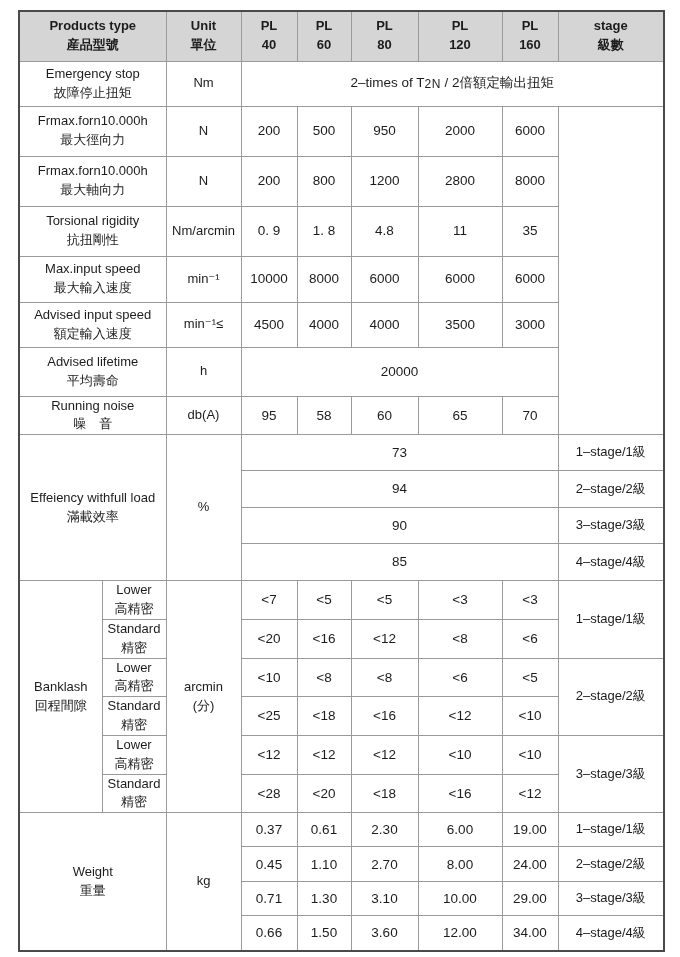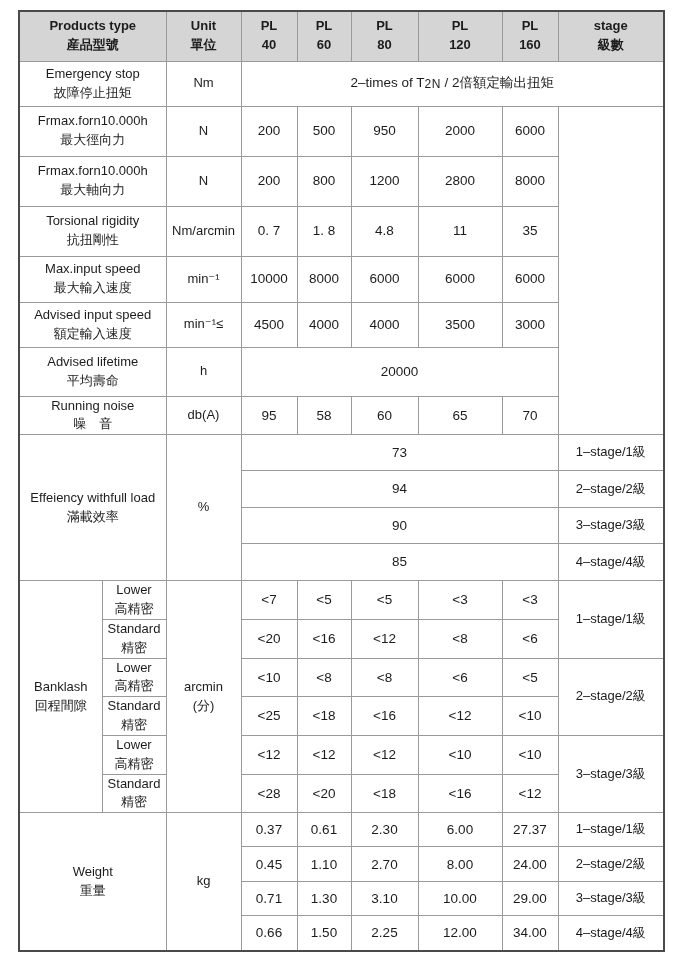--- a/index.html
+++ b/index.html
@@ -106,21 +106,21 @@
     <td class="val">2800</td>
     <td class="val">8000</td>
   </tr>
 
   <tr class="h50">
     <td colspan="2" class="two">
       <div>Torsional rigidity</div>
       <div>抗扭剛性</div>
     </td>
     <td>Nm/arcmin</td>
-    <td class="val">0. 7</td>
+    <td class="val">0. 9</td>
     <td class="val">1. 8</td>
     <td class="val">4.8</td>
     <td class="val">11</td>
     <td class="val">35</td>
   </tr>
 
   <tr class="h46">
     <td colspan="2" class="two">
       <div>Max.input speed</div>
       <div>最大輸入速度</div>
@@ -271,21 +271,21 @@
   <tr class="h34">
     <td colspan="2" rowspan="4" class="two">
       <div>Weight</div>
       <div>重量</div>
     </td>
     <td rowspan="4">kg</td>
     <td class="val">0.37</td>
     <td class="val">0.61</td>
     <td class="val">2.30</td>
     <td class="val">6.00</td>
-    <td class="val">27.37</td>
+    <td class="val">19.00</td>
     <td>1–stage/1級</td>
   </tr>
   <tr class="h35">
     <td class="val">0.45</td>
     <td class="val">1.10</td>
     <td class="val">2.70</td>
     <td class="val">8.00</td>
     <td class="val">24.00</td>
     <td>2–stage/2級</td>
   </tr>
@@ -293,20 +293,20 @@
     <td class="val">0.71</td>
     <td class="val">1.30</td>
     <td class="val">3.10</td>
     <td class="val">10.00</td>
     <td class="val">29.00</td>
     <td>3–stage/3級</td>
   </tr>
   <tr class="h35">
     <td class="val">0.66</td>
     <td class="val">1.50</td>
-    <td class="val">2.25</td>
+    <td class="val">3.60</td>
     <td class="val">12.00</td>
     <td class="val">34.00</td>
     <td>4–stage/4級</td>
   </tr>
 </tbody>
     </table>
 </div>
 
 </body></html>

